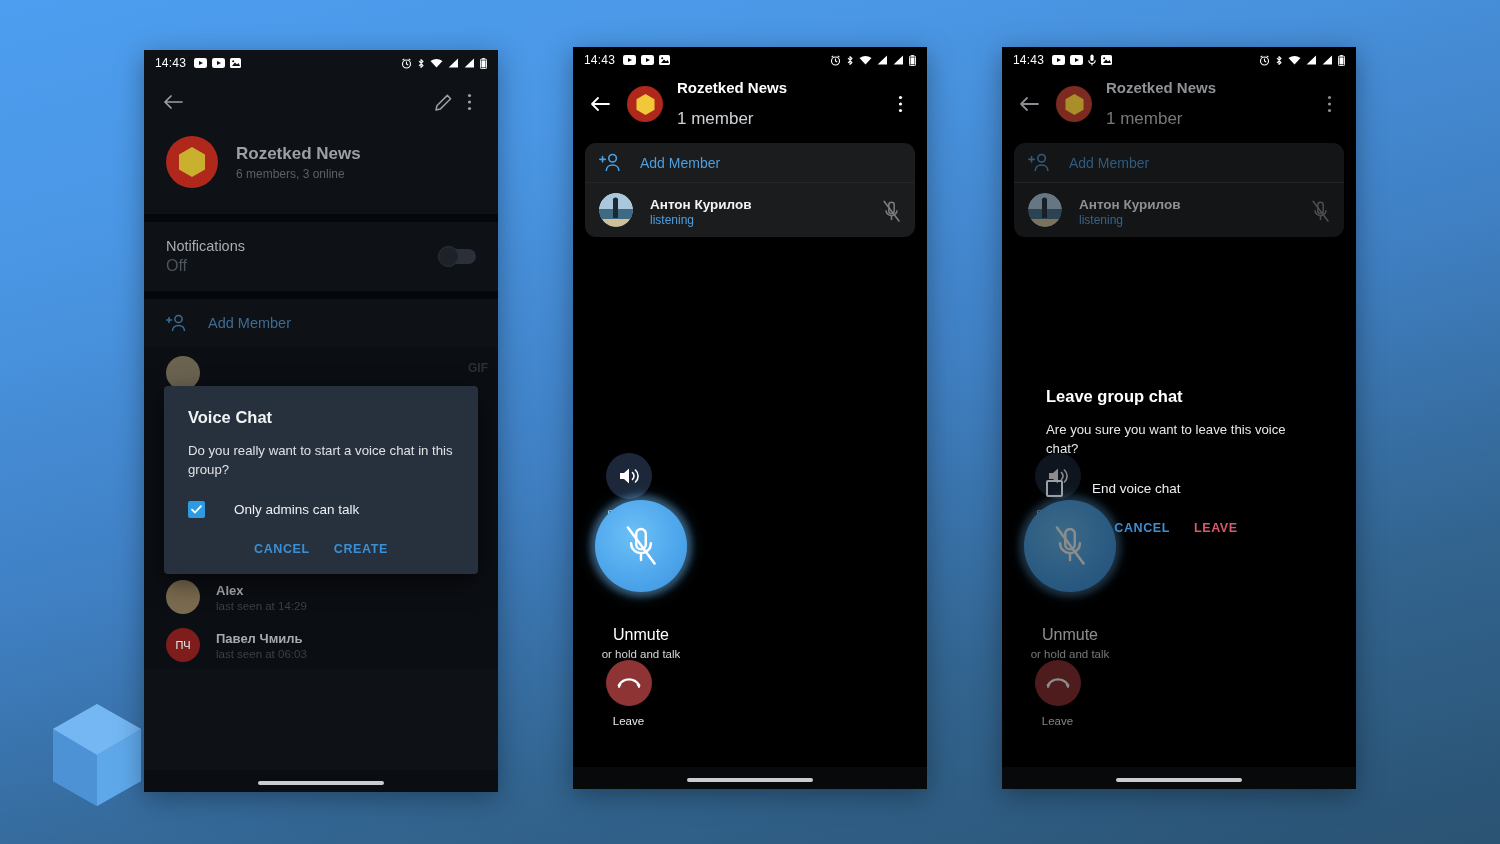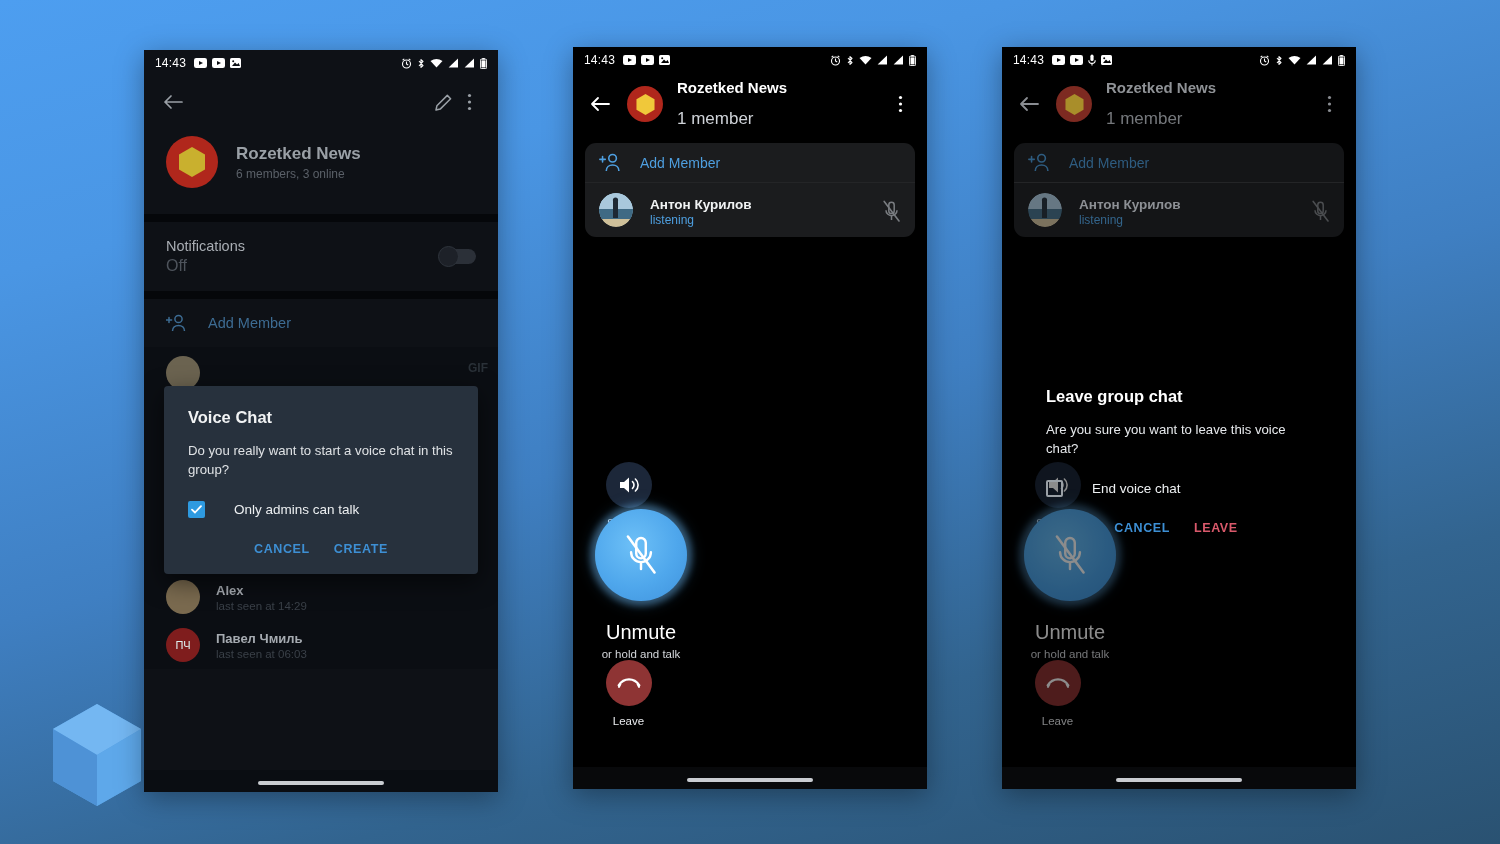--- a/index.html
+++ b/index.html
@@ -129,21 +129,21 @@
 
   .ctrl-main { width:120px; display:flex; flex-direction:column; align-items:center; }
   .mic-wrap { position:relative; width:112px; height:112px; display:flex; align-items:center; justify-content:center; margin-top:-30px;}
   .mic-glow { position:absolute; width:112px; height:112px; border-radius:50%;
               background: radial-gradient(circle, rgba(74,170,235,0.45) 40%, rgba(40,120,175,0.12) 65%, rgba(0,0,0,0) 72%);
               filter: blur(6px); }
   .mic-ring { position:absolute; width:102px; height:102px; border-radius:50%; background:rgba(120,190,245,0.35); filter:blur(3px); }
   .mic-btn { position:relative; width:92px; height:92px; border-radius:50%;
              background: radial-gradient(circle at 42% 38%, #6dc0f7 0%, #4fa7ec 55%, #3f92dc 100%);
              display:flex; align-items:center; justify-content:center; }
-  .mic-label { font-size:20px; color:#fff; margin-top:10px; }
+  .mic-label { font-size:16px; color:#fff; margin-top:24px; }
   .mic-sub { font-size:11.5px; color:#d3d6da; margin-top:4px; }
 
   
   .leave-dialog { position:absolute; left:0; right:0; top:340px; padding:0 44px; z-index:8; }
   .leave-dialog h2 { font-size:16.5px; color:#fff; font-weight:bold; margin-bottom:14px; }
   .leave-dialog p { font-size:13.2px; color:#e6e9ec; line-height:1.45; }
 </style>
 </head>
 <body>
 

